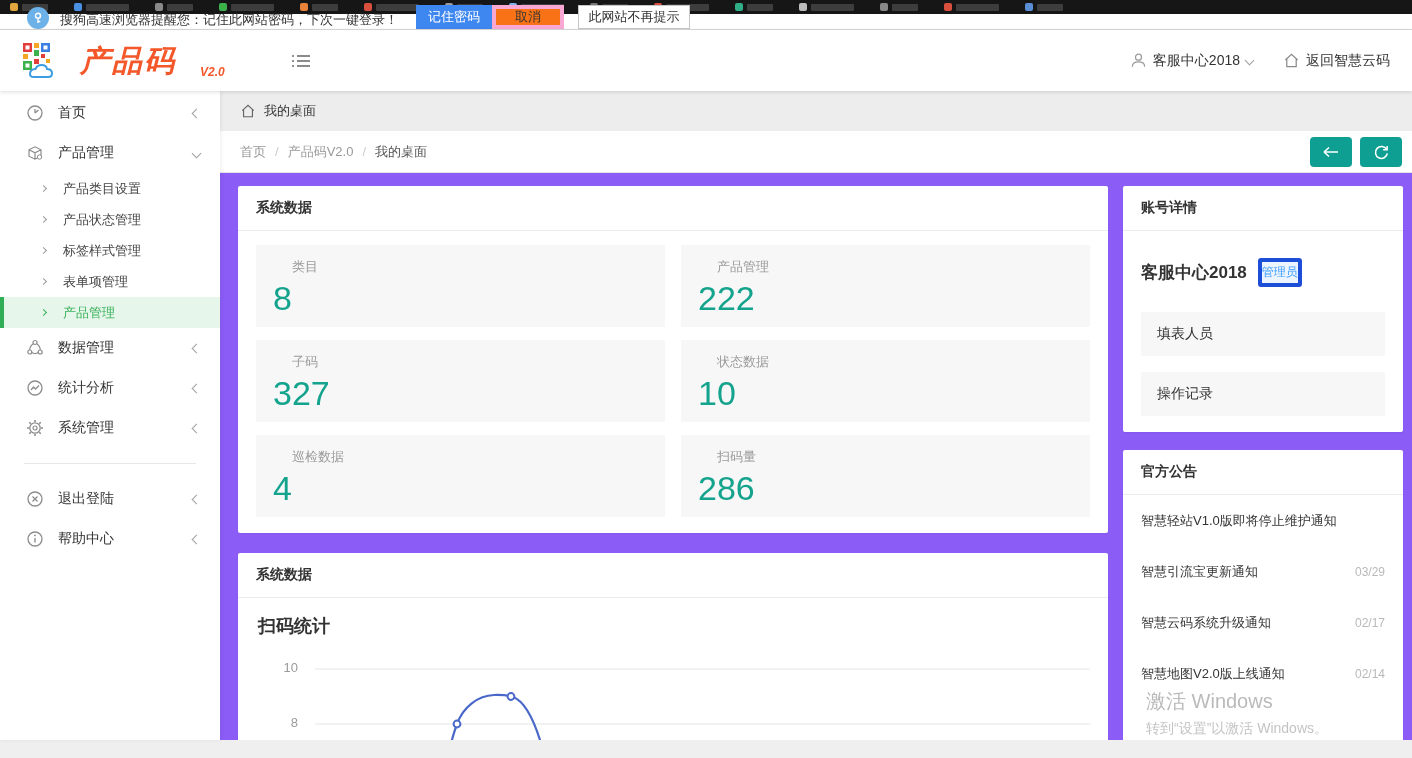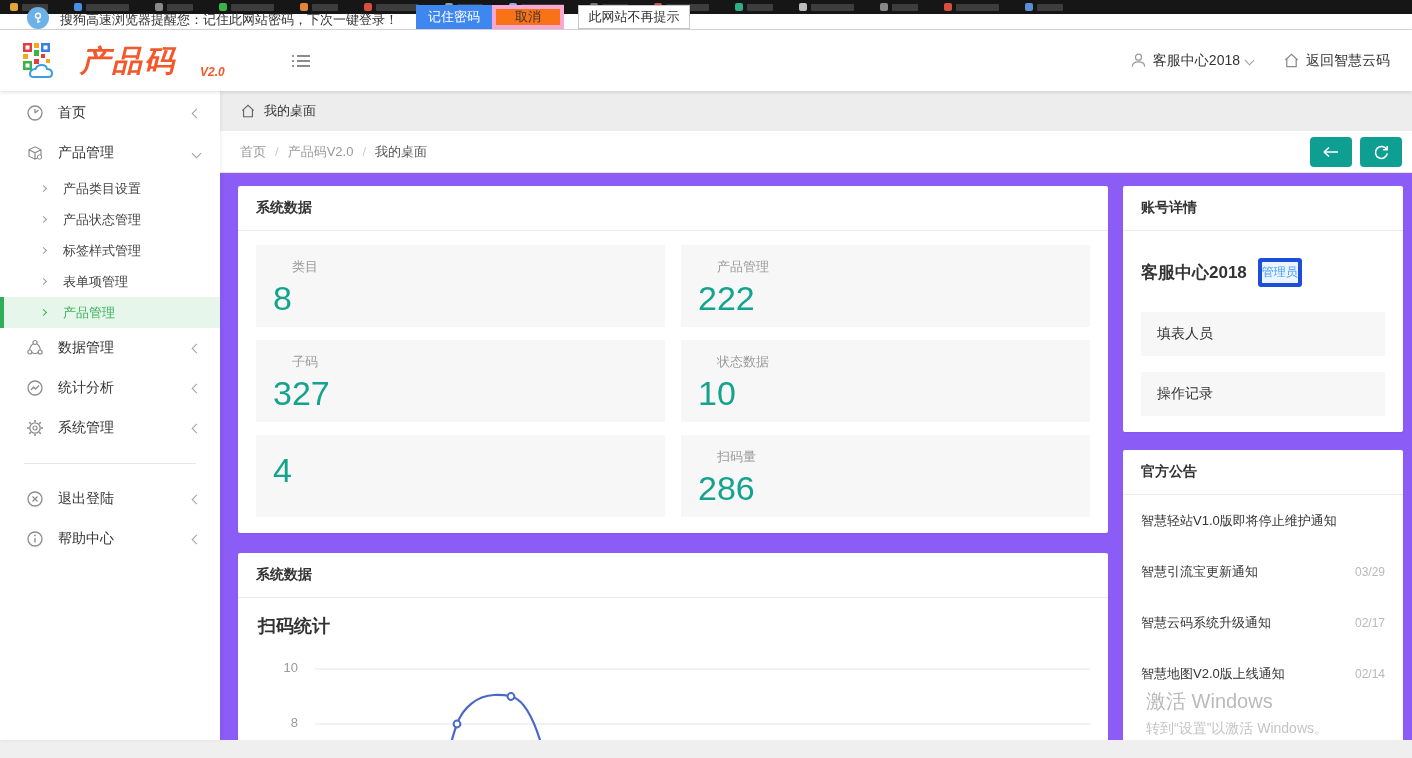--- a/index.html
+++ b/index.html
@@ -383,20 +383,21 @@
               </div>
               <div class="stat">
                 <div class="stat-label">子码</div>
                 <div class="stat-value">327</div>
               </div>
               <div class="stat">
                 <div class="stat-label">状态数据</div>
                 <div class="stat-value">10</div>
               </div>
               <div class="stat">
+                <div class="stat-label">巡检数据</div>
                 <div class="stat-value">4</div>
               </div>
               <div class="stat">
                 <div class="stat-label">扫码量</div>
                 <div class="stat-value">286</div>
               </div>
             </div>
           </div>
 
           <div class="card">

